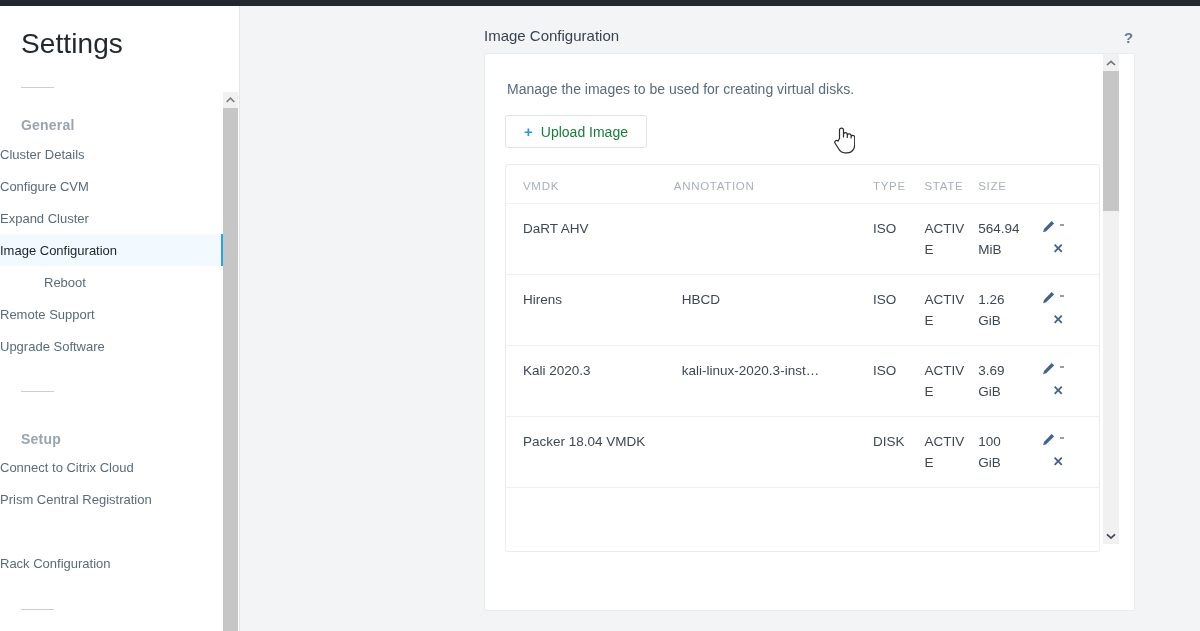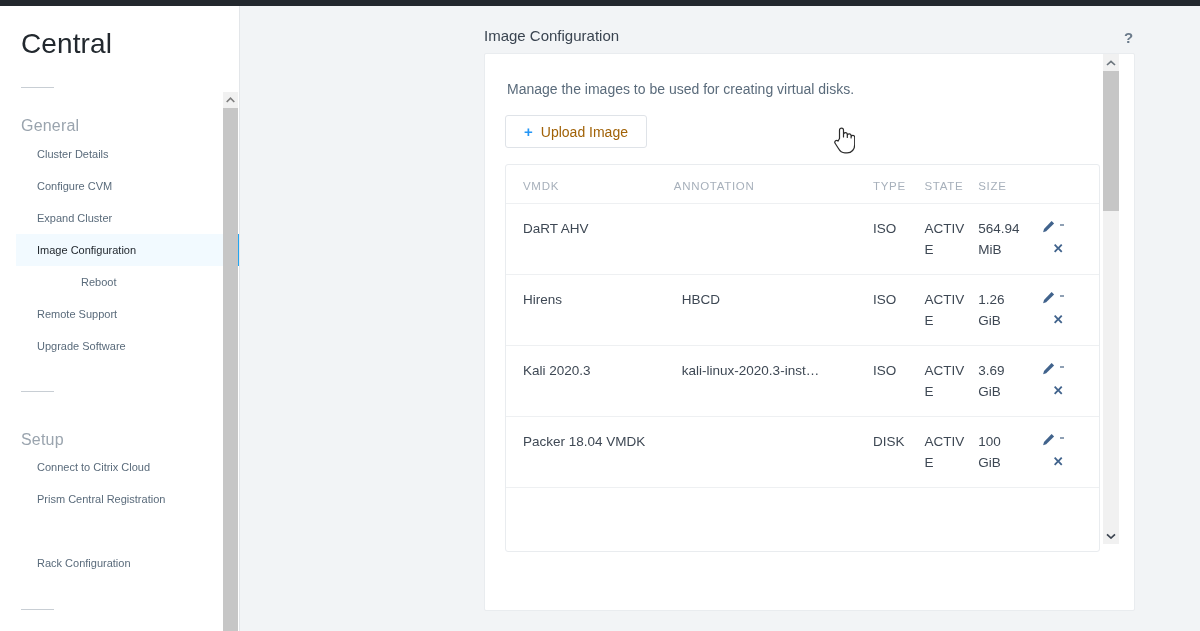--- a/index.html
+++ b/index.html
@@ -38,28 +38,27 @@
     position: absolute; left: 21px;
     width: 33px; height: 1px;
     background: #c8ced4;
   }
   .div-1 { top: 81px; }
   .div-2 { top: 385px; }
   .div-3 { top: 603px; }
 
   .section-label {
     position: absolute; left: 21px;
-    font-size: 16px; color: #9aa4ae; font-weight: 400;
+    font-size: 14px; color: #9aa4ae; font-weight: 700;
     letter-spacing: 0.2px;
   }
   .nav-item {
-    position: absolute; left: 16px; width: 224px; height: 32px;
+    position: absolute; left: 0; width: 224px; height: 32px;
     display: flex; align-items: center;
-    padding-left: 21px;
-    font-size: 11px; color: #5a6b7b;
+    font-size: 13px; color: #5a6b7b;
     cursor: pointer; white-space: nowrap;
   }
   .nav-item.active {
     background: #f2faff;
     color: #22282e;
   }
   .nav-item.active::after {
     content: ""; position: absolute; right: 0; top: 0;
     width: 3px; height: 32px; background: #22a5f1;
   }
@@ -114,21 +113,21 @@
     position: absolute; left: 20px; top: 61px;
     width: 142px; height: 33px;
     background: #ffffff;
     border: 1px solid #dfe3e8;
     border-radius: 3px;
     display: flex; align-items: center; justify-content: center;
     gap: 8px;
     cursor: pointer;
   }
   .upload-plus { color: #2596f5; font-size: 15px; line-height: 1; font-weight: 700; }
-  .upload-label { color: #a16207; font-size: 14px; }
+  .upload-label { color: #15803d; font-size: 14px; }
 
   
   .table-wrap {
     position: absolute; left: 20px; top: 110px;
     width: 595px; height: 388px;
     border: 1px solid #e9ecef;
     border-radius: 3px;
     overflow: hidden;
     background: #fff;
   }
@@ -214,21 +213,21 @@
   }
 </style>
 </head>
 <body>
 
 <div id="app">
 
   <div class="topbar"></div>
 
   <div class="sidebar">
-    <div class="sidebar-title">Central</div>
+    <div class="sidebar-title">Settings</div>
 
     <div class="divider div-1"></div>
     <div class="divider div-2"></div>
     <div class="divider div-3"></div>
 
     <div class="section-label" style="top:111px;">General</div>
 
     <div class="nav-item" style="top:132px;">
       <span>Cluster Details</span>
     </div>

